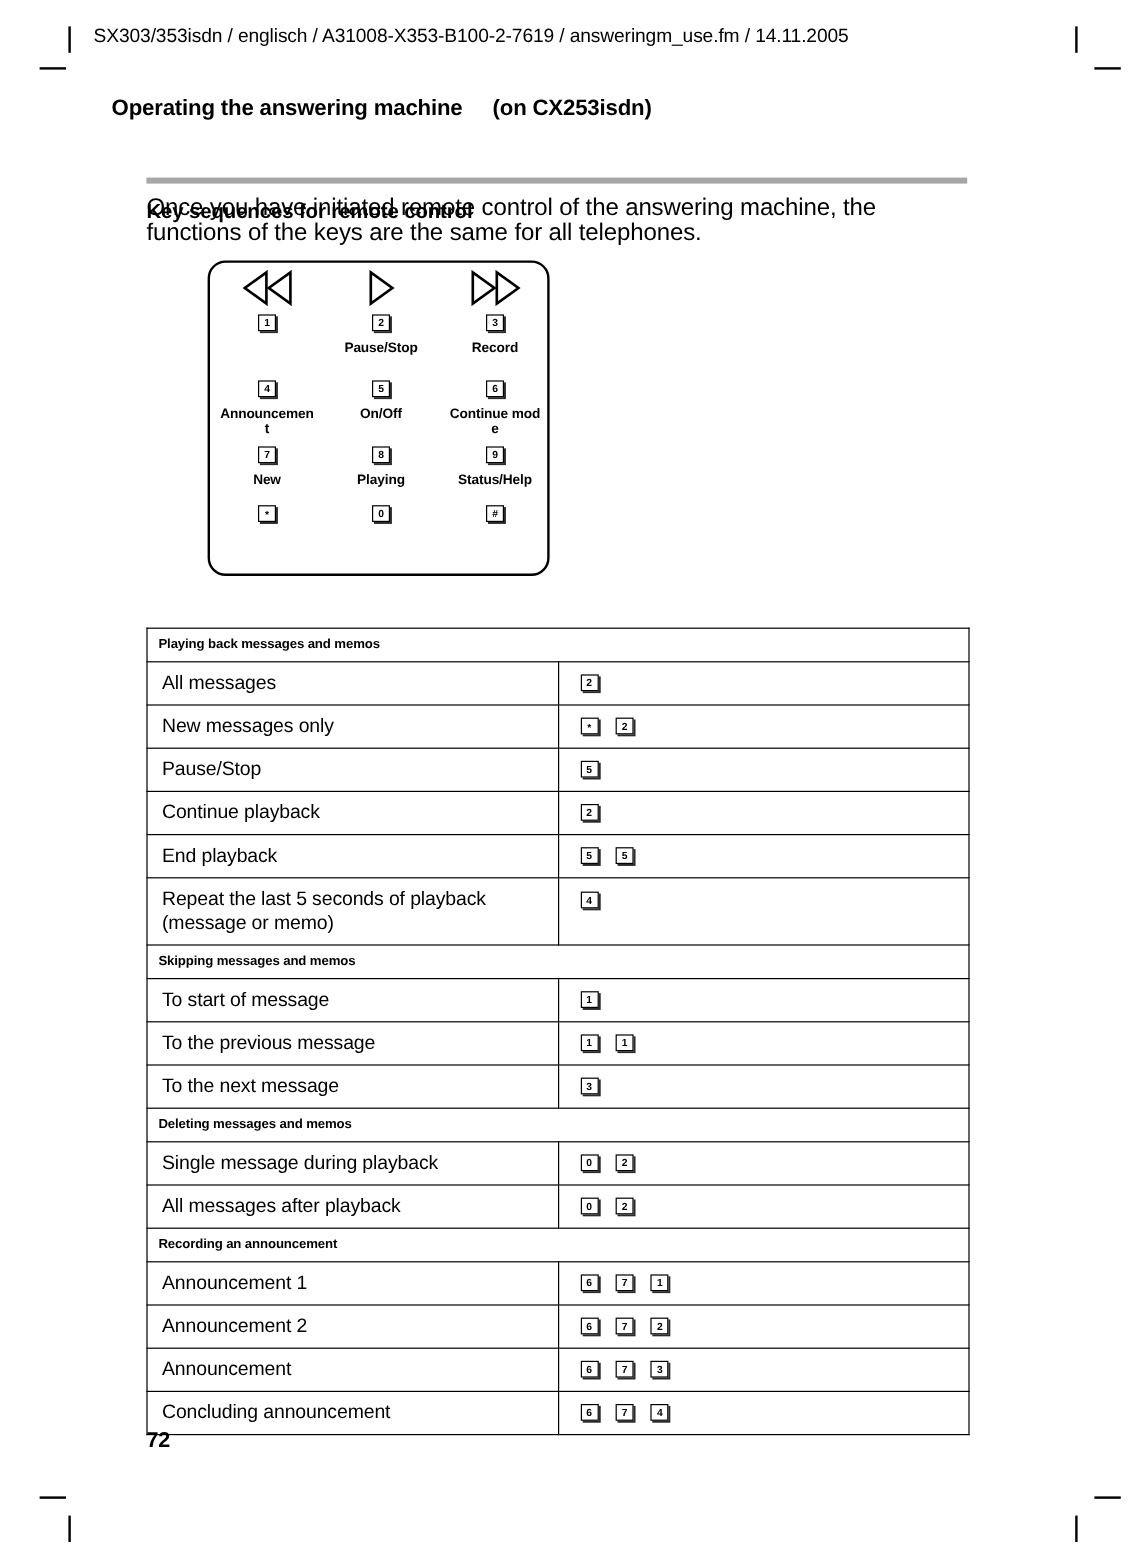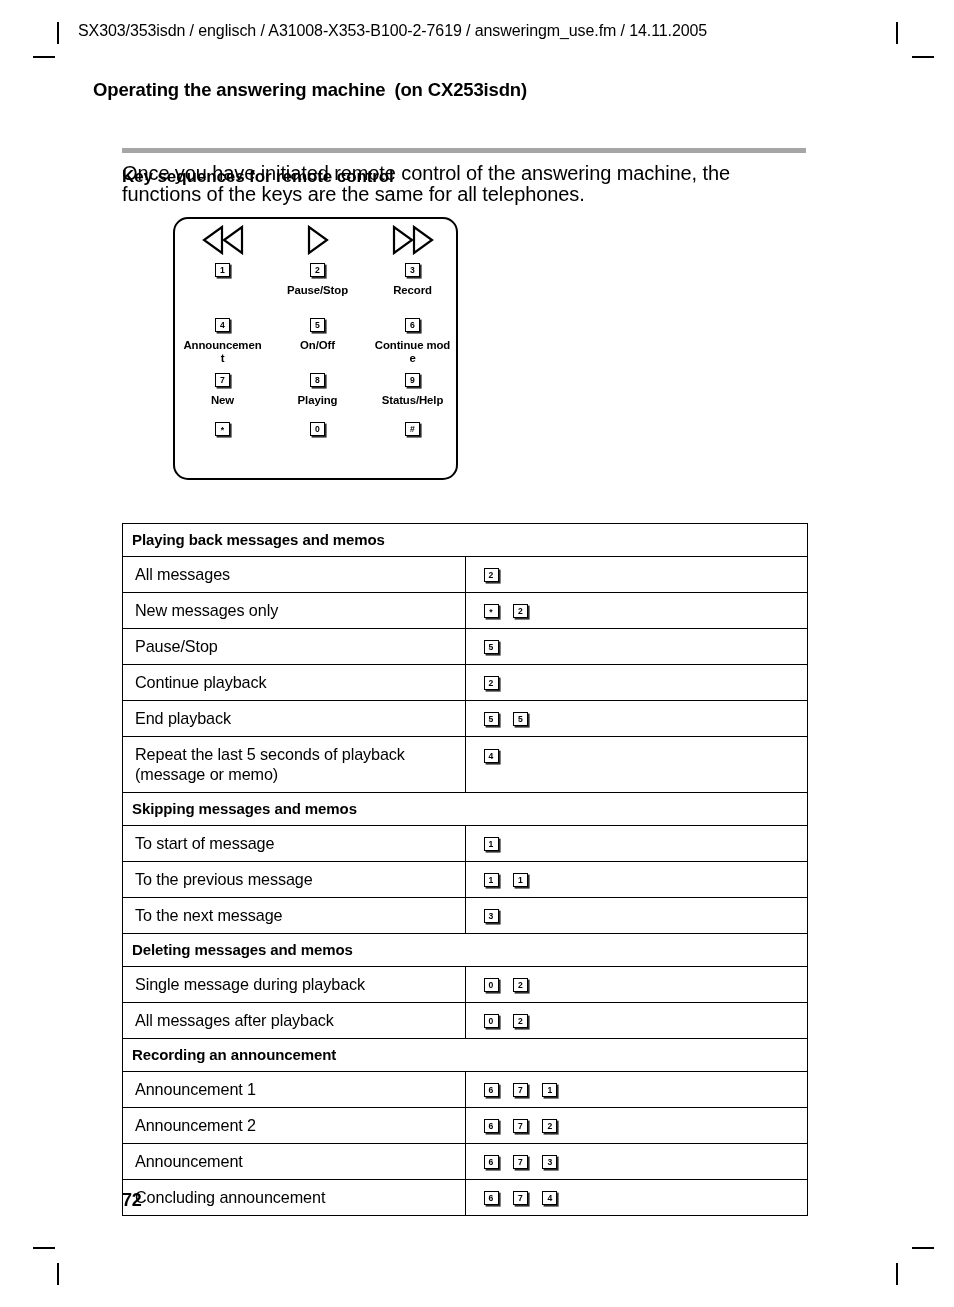--- a/index.html
+++ b/index.html
@@ -44,21 +44,21 @@
   .chapter-title {
     position: absolute;
     left: 93px;
     top: 79px;
     font-size: 18.5px;
     font-weight: bold;
     letter-spacing: -0.15px;
     white-space: nowrap;
   }
   .chapter-title .sub {
-    margin-left: 9px;
+    margin-left: 25px;
   }
   .section-title {
     position: absolute;
     left: 122px;
     top: 126px;
     font-size: 17px;
     font-weight: bold;
     letter-spacing: -0.1px;
     white-space: nowrap;
     margin-top: 41px;
@@ -174,21 +174,21 @@
     line-height: 20px;
     letter-spacing: -0.1px;
   }
   .key-table .cell-keys {
     width: 324px;
     padding: 7px 0 8px 18px;
   }
   .key-table .cell-keys .key { margin-right: 10px; }
   .key-table tr.section-row td {
     padding: 7px 0 8px 9px;
-    font-size: 15px;
+    font-size: 11px;
     font-weight: bold;
     letter-spacing: -0.1px;
   }
 
   
   .folio {
     position: absolute;
     left: 122px;
     top: 1190px;
     font-size: 18px;

